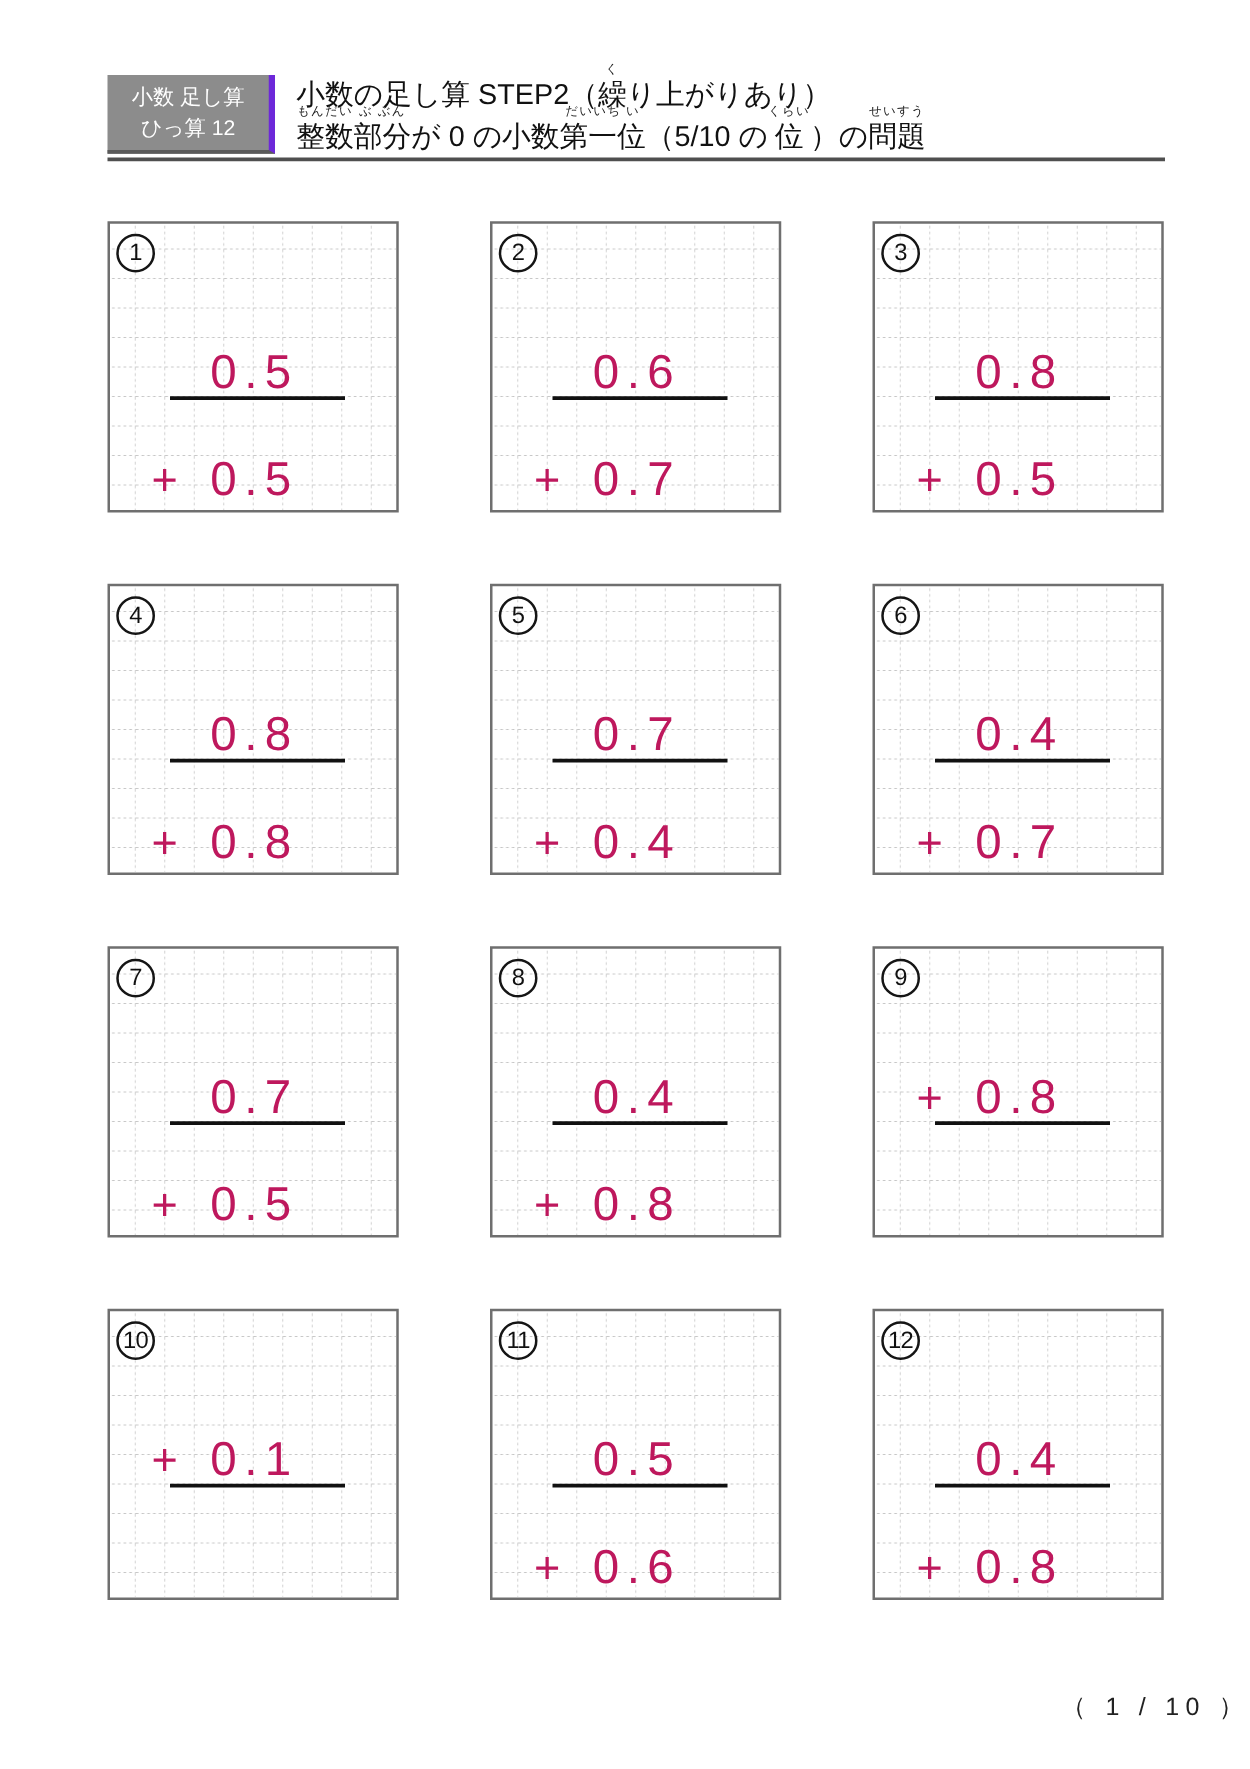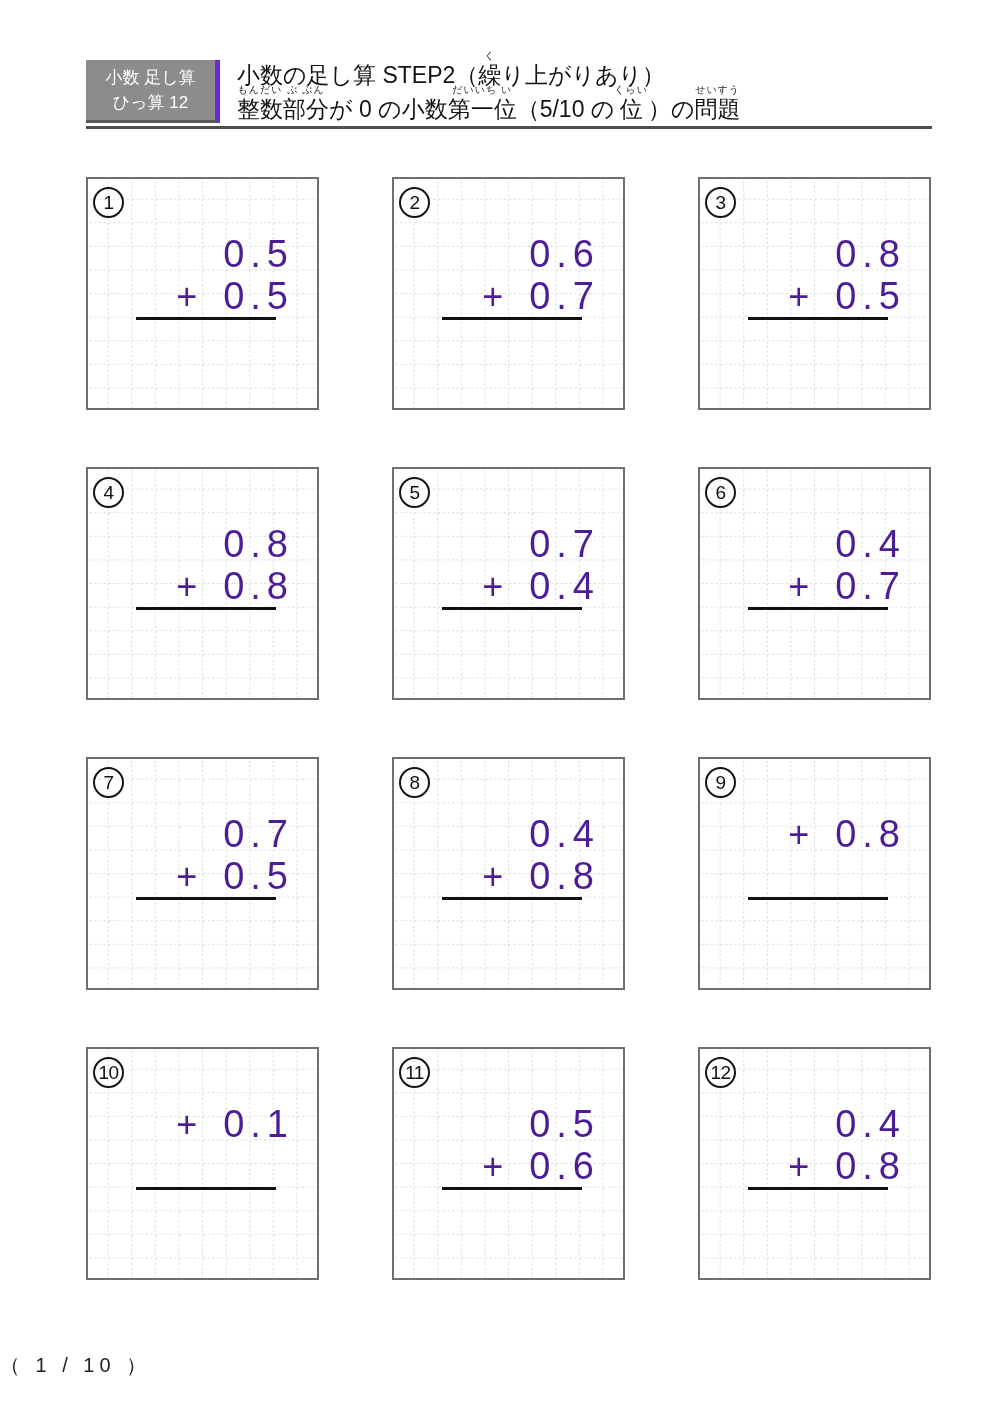--- a/index.html
+++ b/index.html
@@ -31,27 +31,27 @@
     border:2px solid #6f6f6f;background:#fff;}
   .gridbg{position:absolute;left:0;top:0;}
   .pnum{
     position:absolute;left:5px;top:8px;width:31px;height:31px;
     border:2.5px solid #151515;border-radius:50%;box-sizing:border-box;
     display:flex;align-items:center;justify-content:center;background:transparent;
   }
   .pnum-text{font-size:19px;line-height:19px;letter-spacing:-0.5px;color:#111;}
   .work{position:absolute;left:0;top:54px;right:0;}
   .row{display:flex;justify-content:flex-end;align-items:baseline;height:42px;
-    font-size:38px;line-height:42px;padding-right:29px;color:#4c1d95;}
+    font-size:38px;line-height:42px;padding-right:84px;color:#be185d;margin-top:44px;}
   .digits{letter-spacing:6px;margin-right:-6px;white-space:pre;}
   .plus{margin-right:26px;font-size:36px;}
   .answer-line{position:absolute;left:48px;top:138px;width:140px;height:3px;background:#111;}
   
   .footer{
-    position:absolute;left:0;top:1352px;width:100%;text-align:left;
+    position:absolute;left:0;top:1352px;width:100%;text-align:right;
     font-size:20px;letter-spacing:5px;color:#222;white-space:pre;
   }
 </style>
 </head>
 <body>
 
 <svg width="0" height="0" style="position:absolute" aria-hidden="true">
   <defs>
     <pattern id="gridpat" width="23.6" height="23.6" patternUnits="userSpaceOnUse" patternTransform="translate(-3,-3)">
       <path d="M23.6 0 V23.6 M0 23.6 H23.6" fill="none" stroke="#b5b5b5" stroke-width="1" stroke-dasharray="2.2 2.4"></path>

